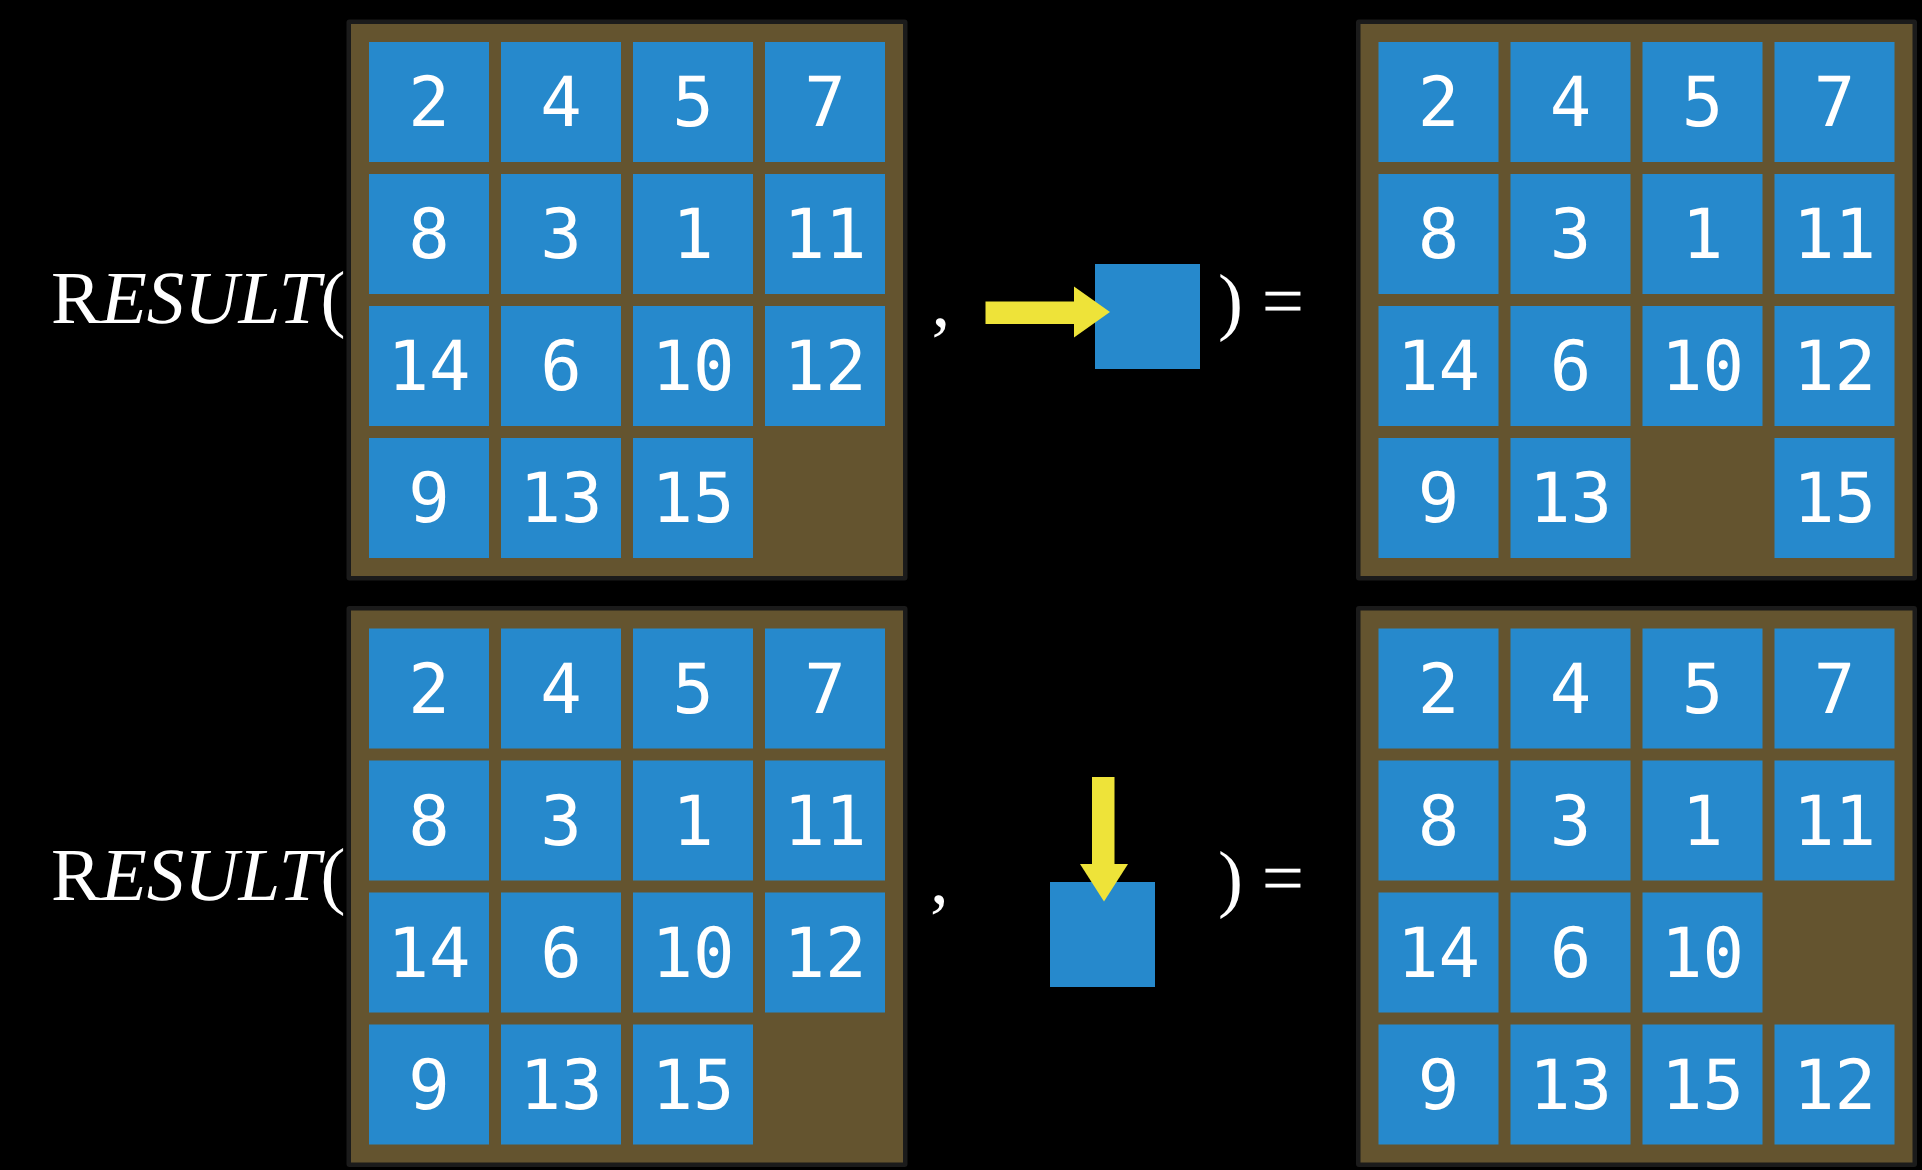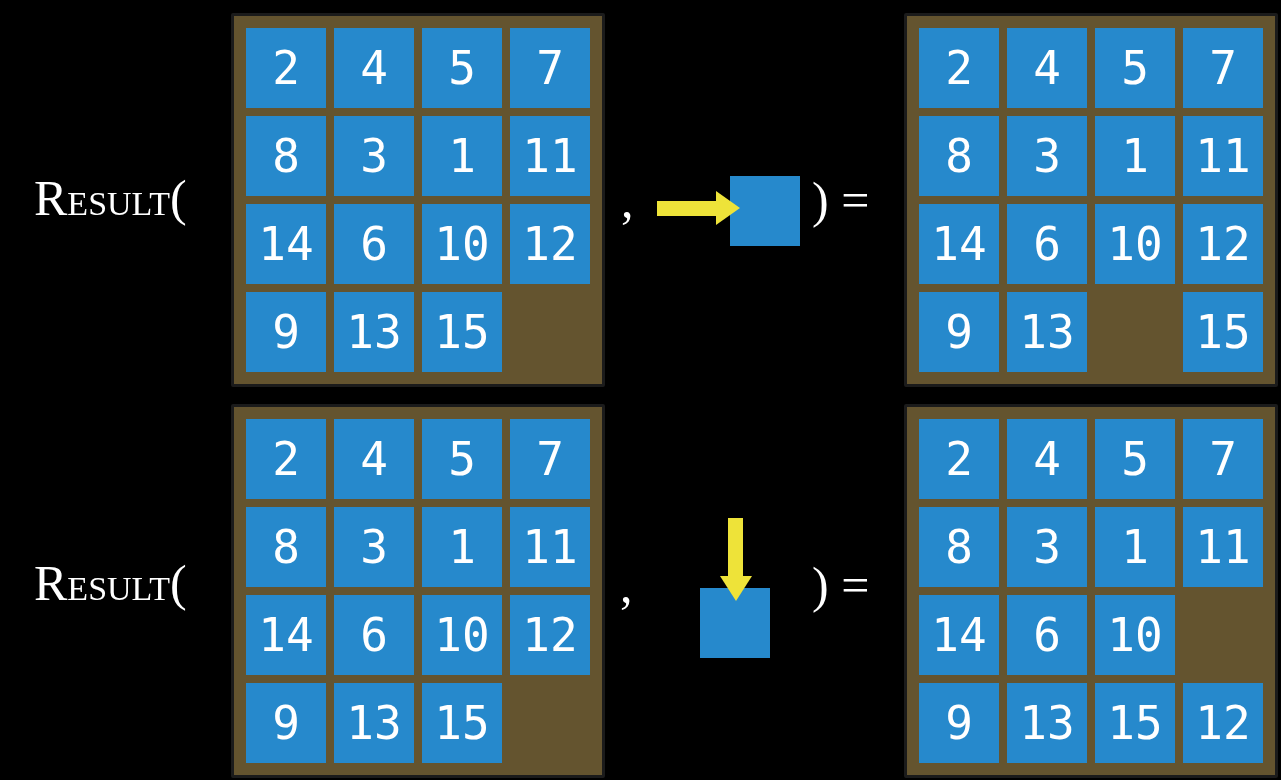--- a/index.html
+++ b/index.html
@@ -49,21 +49,21 @@
   }
   .cell.empty { background: transparent; }
   
   .t {
     position: absolute;
     color: var(--text-white, #ffffff);
     font-size: 50px;
     line-height: 1;
     white-space: pre;
   }
-  .t .cap-rest { font-size: 34px; }
+  .t .cap-rest { font-size: 50px; font-style: italic; }
   
   .square {
     position: absolute;
     width: 70px;
     height: 70px;
     background: var(--tile-blue, #2689cc);
   }
   .arrow { position: absolute; z-index: 2; }
   .shaft { position: absolute; background: var(--arrow-yellow, #eee339); }
   .shaft.h { width: 62px; height: 15px; }

